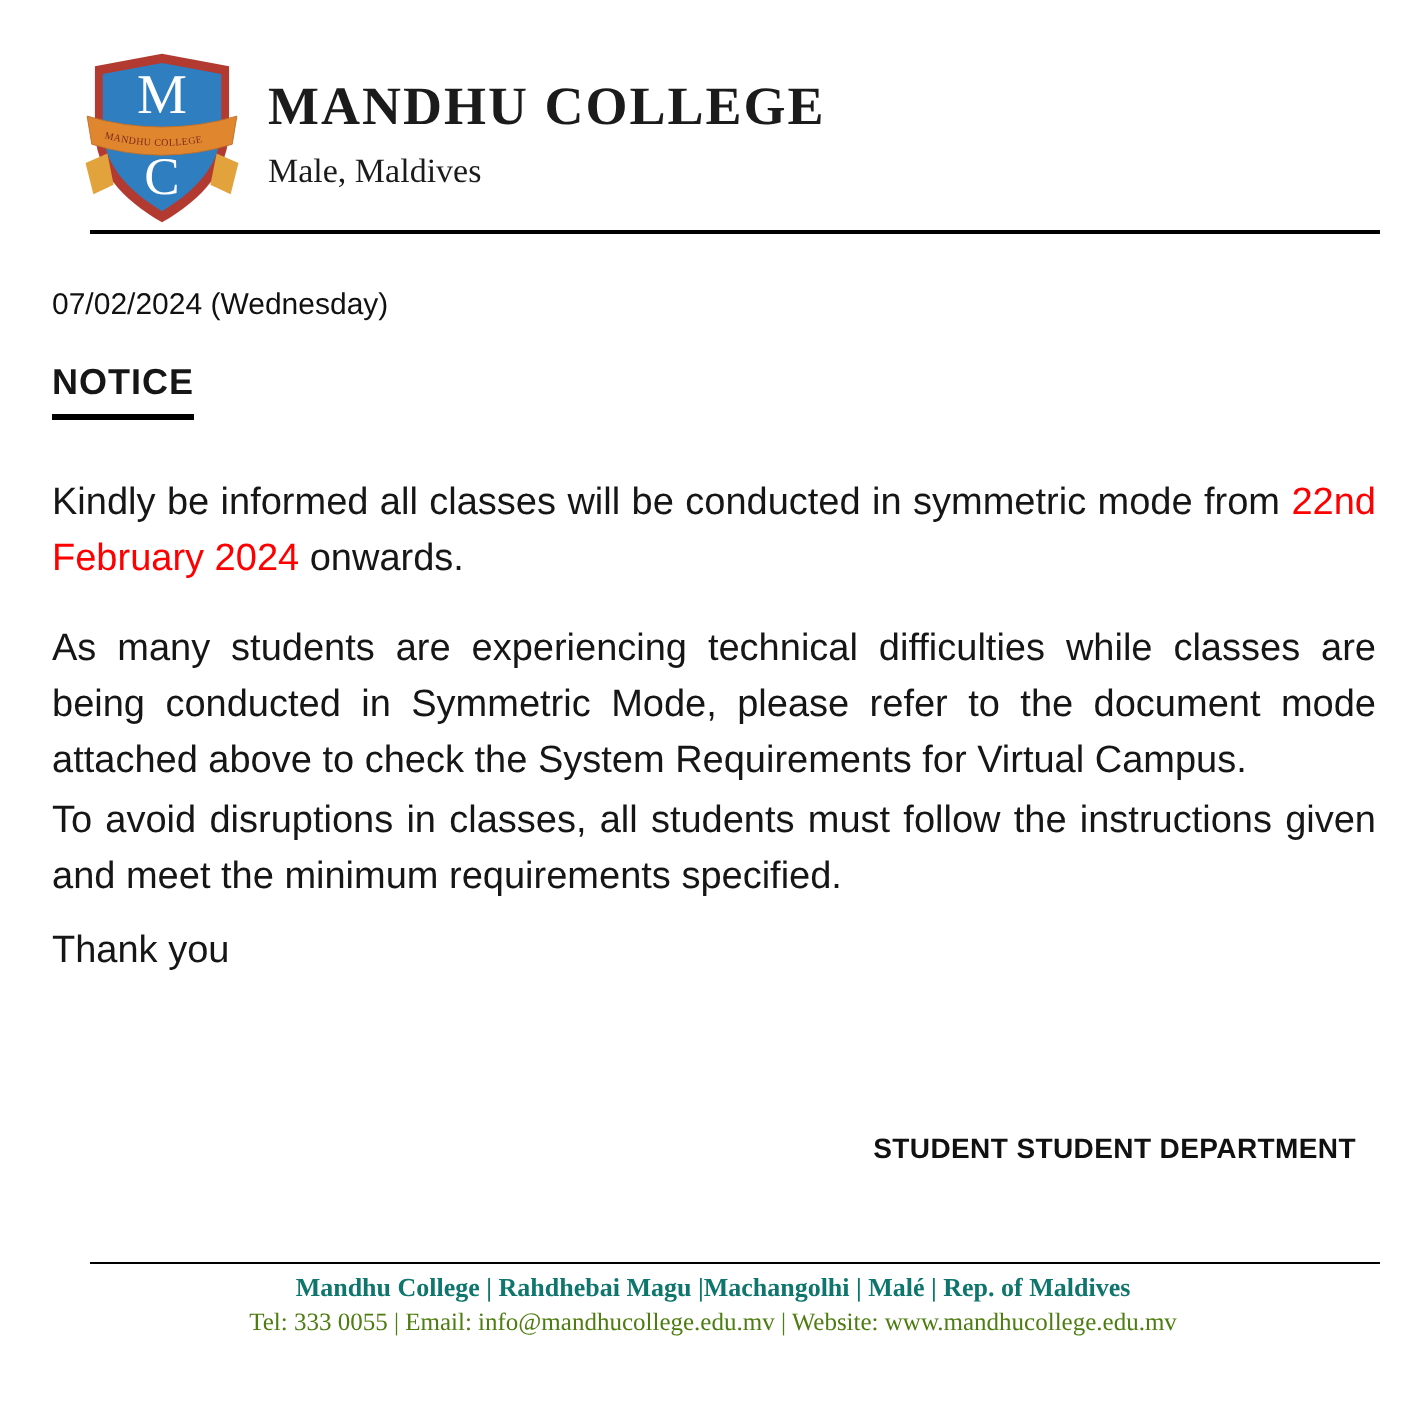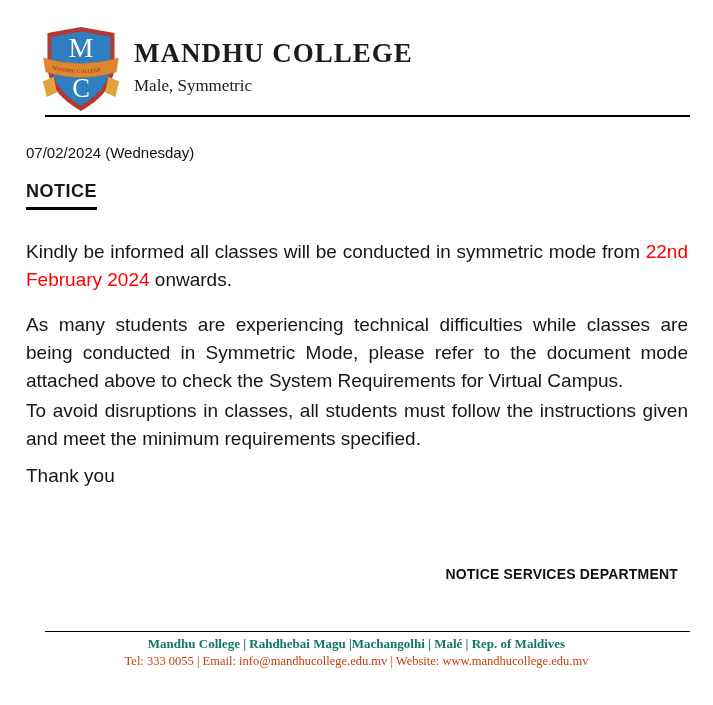--- a/index.html
+++ b/index.html
@@ -93,21 +93,21 @@
     font-family: "Liberation Serif", serif;
     font-weight: bold;
     font-size: 13px;
     color: #0f766e;
   }
   .footer-line2 {
     margin-top: 2px;
     text-align: center;
     font-family: "Liberation Serif", serif;
     font-size: 12.5px;
-    color: #c2410c;
+    color: #4d7c0f;
   }
 </style>
 </head>
 <body>
 
 <div class="page">
 
   <header class="doc-header">
     <svg class="logo-svg" width="78" height="88" viewBox="0 0 100 112" aria-hidden="true">
 
@@ -124,42 +124,42 @@
       <path d="M2 42 Q50 56 98 42 L95 60 Q50 74 5 60 Z" fill="#e0862f" stroke="#c0702a" stroke-width="0.6"></path>
       <defs>
         <path id="banner-curve" d="M9 55 Q50 67 91 55" fill="none"></path>
       </defs>
       <text font-size="6.4" fill="#7c2a1c" font-family="Liberation Serif, serif" letter-spacing="0.3">
         <textPath href="#banner-curve" startOffset="4">MANDHU COLLEGE</textPath>
       </text>
     </svg>
     <div class="titles">
       <div class="college-name">MANDHU COLLEGE</div>
-      <div class="college-loc">Male, Symmetric</div>
+      <div class="college-loc">Male, Maldives</div>
     </div>
   </header>
 
   <hr class="rule header-rule">
 
   <main class="doc-main">
     <div class="date-line">07/02/2024 (Wednesday)</div>
 
     <div class="notice-title">
       <span>NOTICE</span>
     </div>
 
     <p class="body-para p1"><span>Kindly be informed all classes will be conducted in symmetric mode from </span><span class="highlight-red">22nd February 2024</span><span> onwards.</span></p>
 
     <p class="body-para p2">As many students are experiencing technical difficulties while classes are being conducted in Symmetric Mode, please refer to the document mode attached above to check the System Requirements for Virtual Campus.</p>
 
     <p class="body-para p3">To avoid disruptions in classes, all students must follow the instructions given and meet the minimum requirements specified.</p>
 
     <p class="body-para closing">Thank you</p>
 
-    <div class="signature">NOTICE SERVICES DEPARTMENT</div>
+    <div class="signature">STUDENT STUDENT DEPARTMENT</div>
   </main>
 
   <footer>
     <hr class="rule footer-rule">
     <div class="footer-line1">Mandhu College | Rahdhebai Magu |Machangolhi | Malé | Rep. of Maldives</div>
     <div class="footer-line2">Tel: 333 0055 | Email: info@mandhucollege.edu.mv | Website: www.mandhucollege.edu.mv</div>
   </footer>
 
 </div>
 

